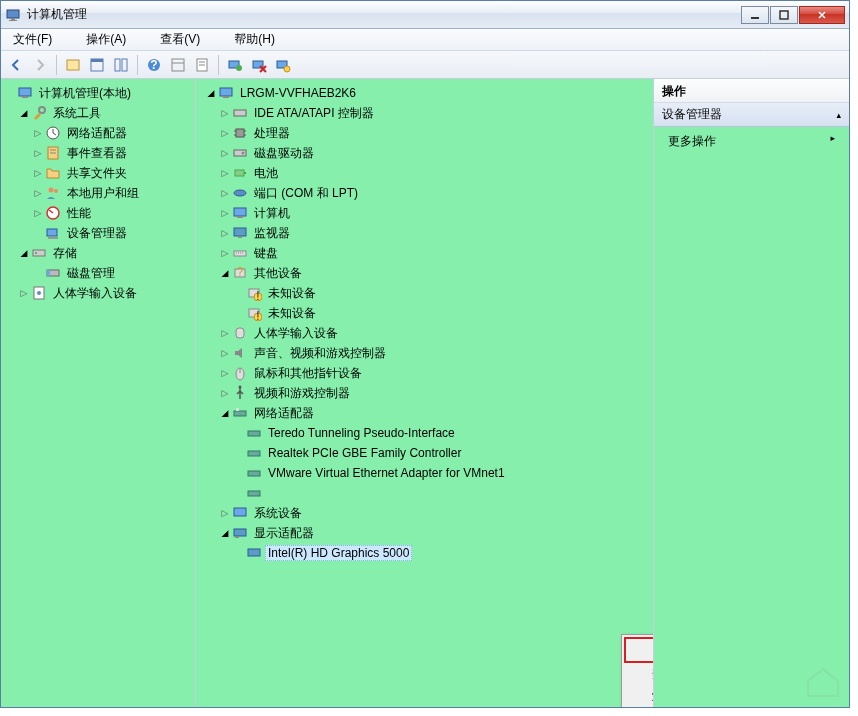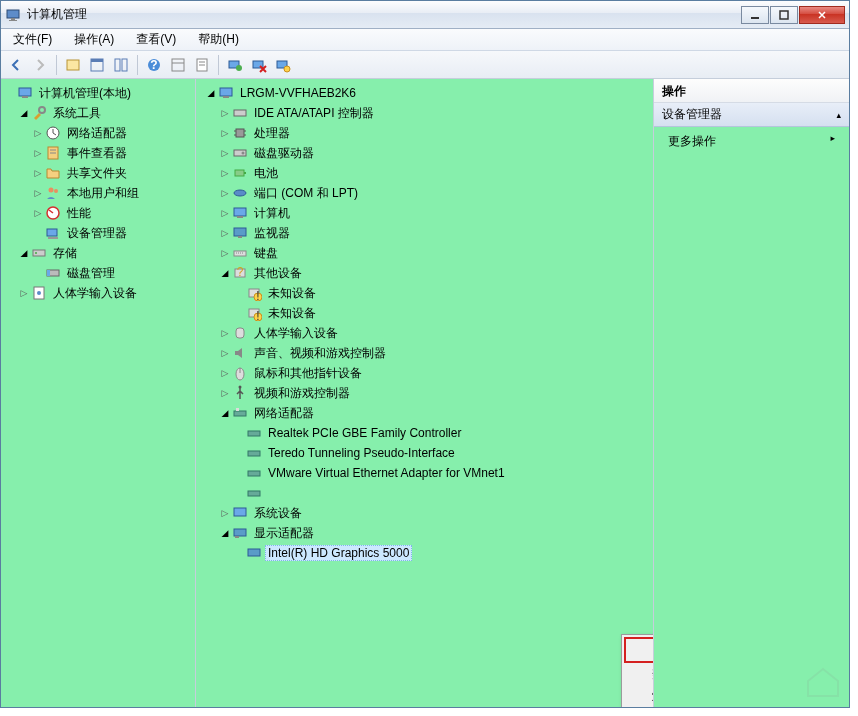--- a/index.html
+++ b/index.html
@@ -8,21 +8,21 @@
 .window { width: 850px; height: 708px; border: 1px solid #5a7da0; background: #86efac; position: relative; }
 
 .titlebar { height: 28px; background: linear-gradient(to bottom, #fdfdfe, #e8edf5 45%, #d9e2ef 46%, #e5ecf5); display: flex; align-items: center; padding: 0 4px; border-bottom: 1px solid #a0b0c5; }
 .titlebar .app-icon { width: 16px; height: 16px; margin-right: 6px; display: inline-flex; align-items: center; justify-content: center; }
 .titlebar .title { flex: 1; color: #000; }
 .win-controls { display: flex; gap: 0; }
 .win-btn { width: 28px; height: 18px; border: 1px solid #7a8aa0; background: linear-gradient(to bottom, #f5f8fc, #dce5f0); display: flex; align-items: center; justify-content: center; font-size: 10px; margin-left: 1px; cursor: pointer; }
 .win-btn.close { background: linear-gradient(to bottom, #e98a83, #d44b3e 45%, #c93324 46%, #d85a4d); border-color: #a02a1e; color: #fff; width: 46px; }
 .win-btn svg { width: 10px; height: 10px; }
 
-.menubar { height: 22px; background: linear-gradient(to bottom, #fafbfd, #eef2f8); border-bottom: 1px solid #cfd8e5; display: flex; align-items: center; padding: 0 6px; gap: 10px; }
+.menubar { height: 22px; background: linear-gradient(to bottom, #fafbfd, #eef2f8); border-bottom: 1px solid #cfd8e5; display: flex; align-items: center; padding: 0 6px; gap: 22px; }
 .menubar .menu-item { padding: 2px 6px; cursor: pointer; }
 
 .toolbar { height: 28px; background: linear-gradient(to bottom, #f6f8fb, #e8edf4); border-bottom: 1px solid #c5cedb; display: flex; align-items: center; padding: 0 4px; gap: 2px; }
 .tool-btn { width: 22px; height: 22px; display: flex; align-items: center; justify-content: center; cursor: pointer; border: 1px solid transparent; }
 .tool-sep { width: 1px; height: 20px; background: #c0c8d5; margin: 0 3px; }
 
 .body-area { display: flex; height: calc(100% - 78px); }
 .left-panel { width: 195px; border-right: 1px solid #c5cedb; overflow: auto; padding: 4px 2px; }
 .mid-panel { flex: 1; border-right: 1px solid #c5cedb; overflow: auto; padding: 4px 2px; position: relative; }
 .right-panel { width: 195px; overflow: auto; }
@@ -478,30 +478,30 @@
           </span>
           <span class="tree-label">网络适配器</span>
         </div>
       <div class="tree-node">
           <span class="indent" style="width:48px"></span>
           <span class="tree-icon">
             <svg class="ic" viewBox="0 0 16 16">
               <rect x="2" y="6" width="12" height="5" fill="#6a9" stroke="#376"></rect>
             </svg>
           </span>
+          <span class="tree-label">Teredo Tunneling Pseudo-Interface</span>
+        </div>
+      <div class="tree-node">
+          <span class="indent" style="width:48px"></span>
+          <span class="tree-icon">
+            <svg class="ic" viewBox="0 0 16 16">
+              <rect x="2" y="6" width="12" height="5" fill="#6a9" stroke="#376"></rect>
+            </svg>
+          </span>
           <span class="tree-label">Realtek PCIe GBE Family Controller</span>
-        </div>
-      <div class="tree-node">
-          <span class="indent" style="width:48px"></span>
-          <span class="tree-icon">
-            <svg class="ic" viewBox="0 0 16 16">
-              <rect x="2" y="6" width="12" height="5" fill="#6a9" stroke="#376"></rect>
-            </svg>
-          </span>
-          <span class="tree-label">Teredo Tunneling Pseudo-Interface</span>
         </div>
       <div class="tree-node">
           <span class="indent" style="width:48px"></span>
           <span class="tree-icon">
             <svg class="ic" viewBox="0 0 16 16">
               <rect x="2" y="6" width="12" height="5" fill="#6a9" stroke="#376"></rect>
             </svg>
           </span>
           <span class="tree-label">VMware Virtual Ethernet Adapter for VMnet1</span>
         </div>

